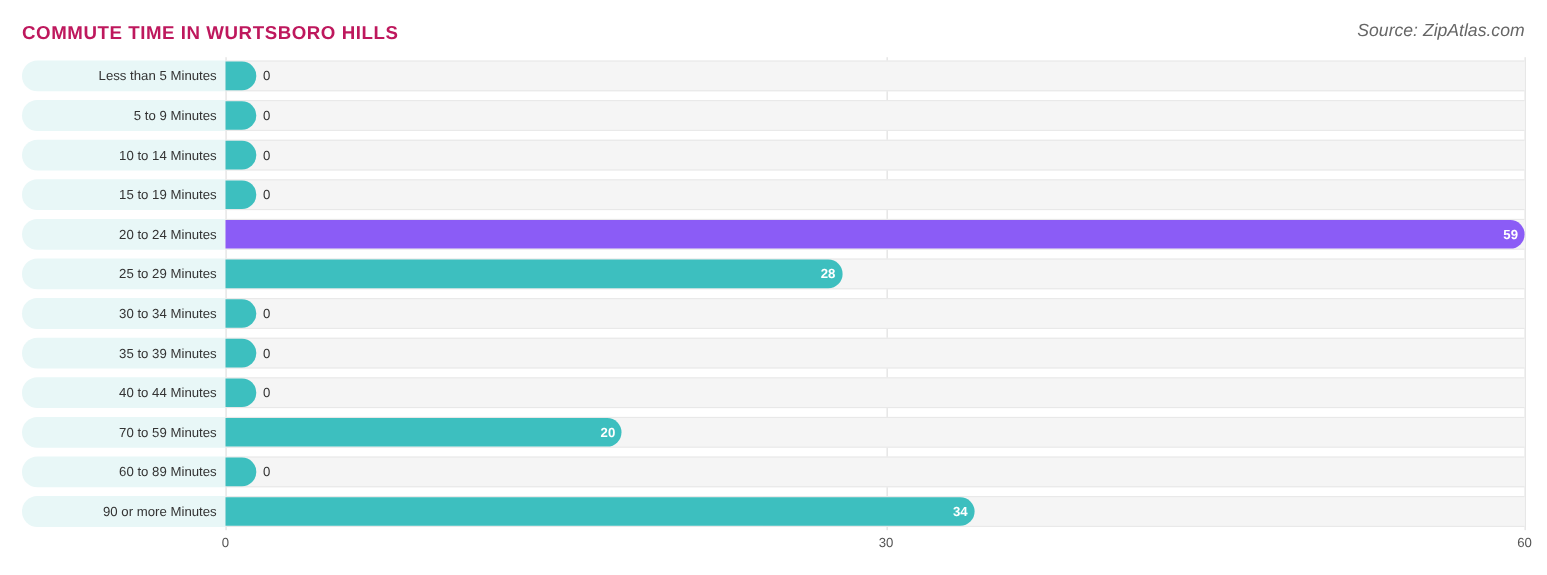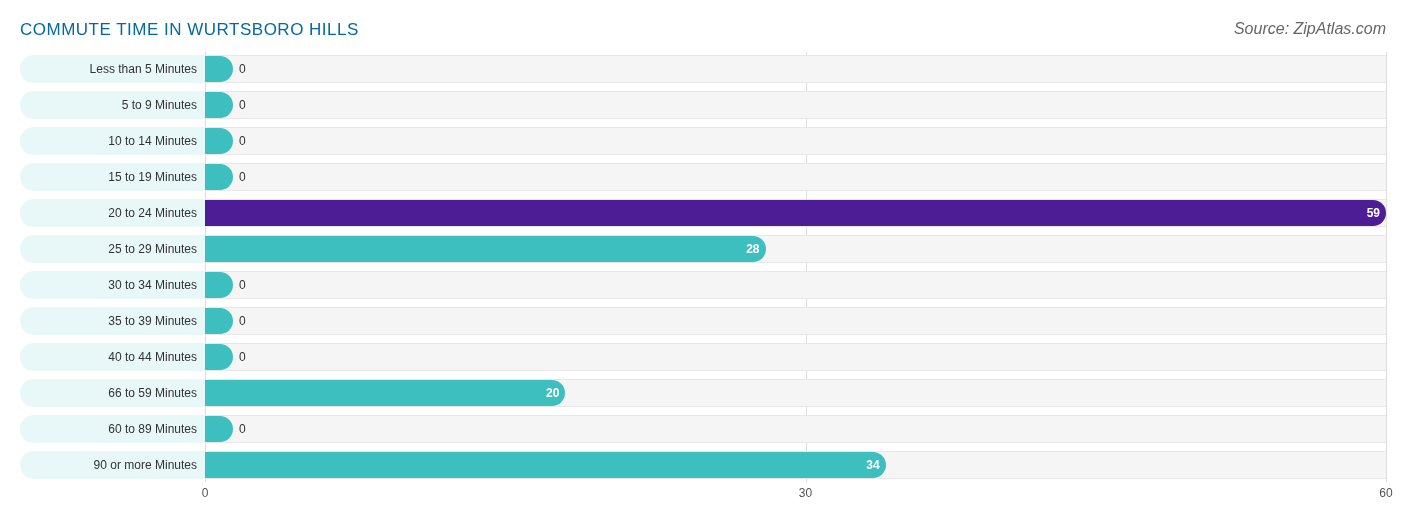--- a/index.html
+++ b/index.html
@@ -16,22 +16,22 @@
       position: relative;
     }
     .chart-header {
       display: flex;
       justify-content: space-between;
       align-items: flex-start;
       margin-bottom: 12px;
     }
     .chart-title {
       font-size: 17px;
-      font-weight: normal;
-      color: #0369a1;
+      font-weight: bold;
+      color: #be185d;
       letter-spacing: 0.5px;
       text-transform: uppercase;
     }
     .chart-source {
       font-size: 16px;
       color: #666;
       font-style: italic;
     }
     .bar-row {
       display: flex;
@@ -62,21 +62,21 @@
     }
     .bar-fill {
       height: 100%;
       background: #3dbfbf;
       border-radius: 0 20px 20px 0;
       position: relative;
       display: flex;
       align-items: center;
     }
     .bar-fill.highlight {
-      background: #4c1d95;
+      background: #8b5cf6;
       text-align: center;
     }
     .bar-value {
       position: absolute;
       right: -30px;
       font-size: 12px;
       color: #333;
       white-space: nowrap;
     }
     .bar-value.inside {
@@ -201,21 +201,21 @@
         </div>
         <div class="bar-row">
           <div class="bar-label">40 to 44 Minutes</div>
           <div class="bar-track">
             <div class="bar-fill" style="width: 28px;">
               <span class="bar-value" style="left: 34px; right: auto;">0</span>
             </div>
           </div>
         </div>
         <div class="bar-row">
-          <div class="bar-label">66 to 59 Minutes</div>
+          <div class="bar-label">70 to 59 Minutes</div>
           <div class="bar-track">
             <div class="bar-fill" style="width: 30.51%;">
               <span class="bar-value inside">20</span>
             </div>
           </div>
         </div>
         <div class="bar-row">
           <div class="bar-label">60 to 89 Minutes</div>
           <div class="bar-track">
             <div class="bar-fill" style="width: 28px;">

